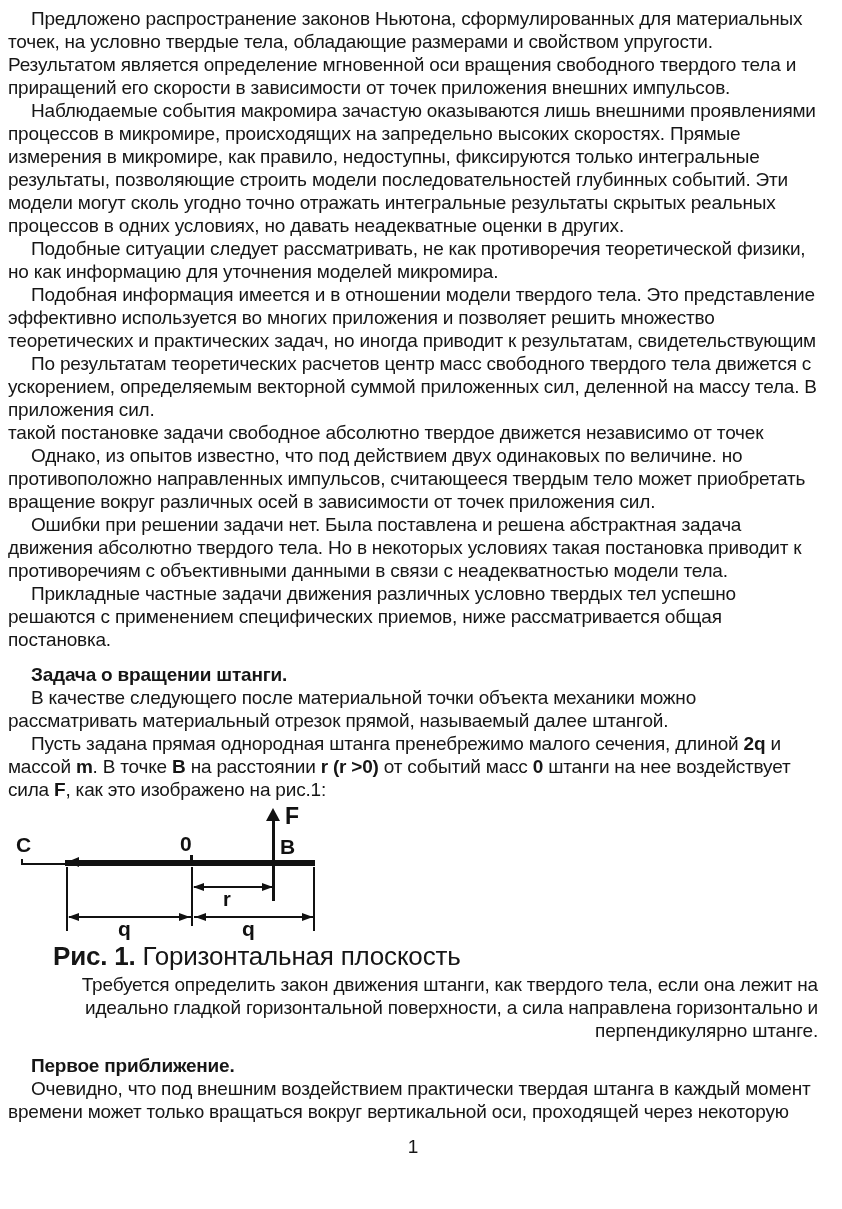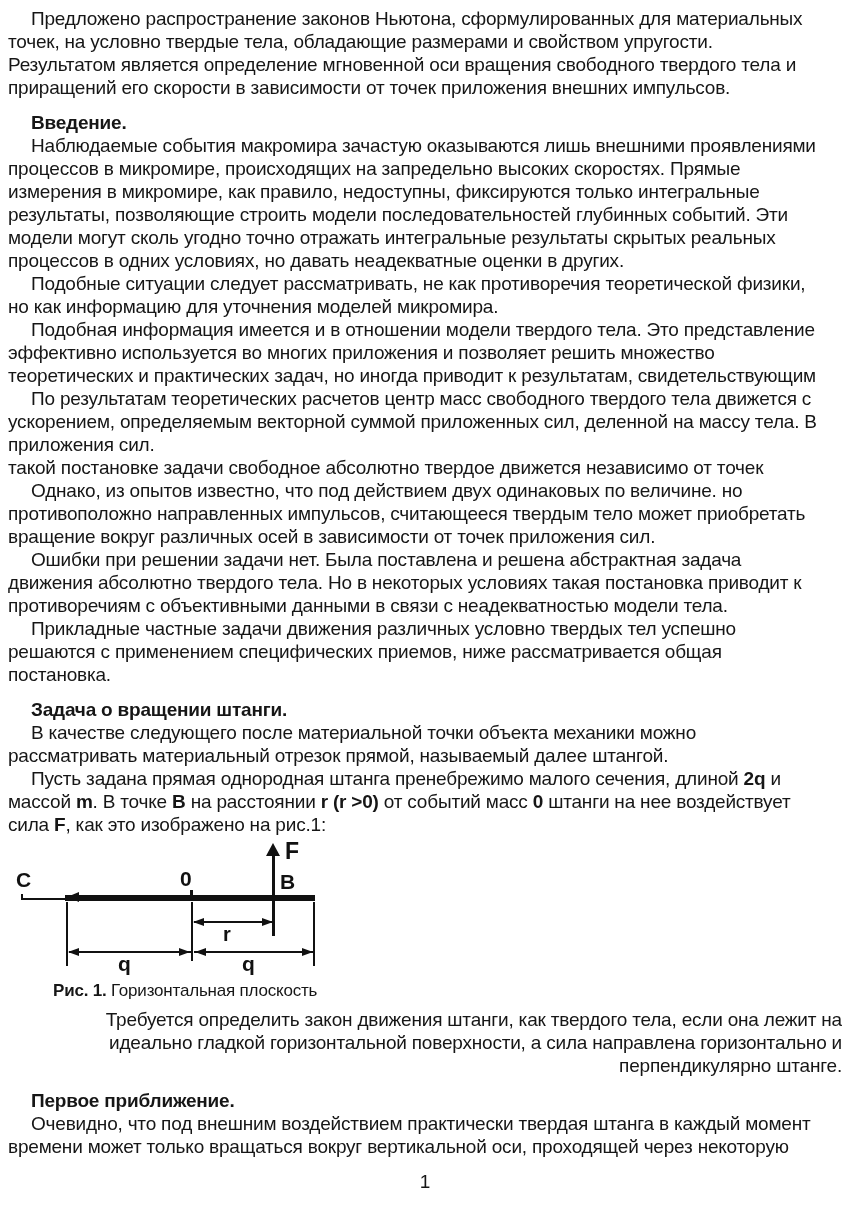--- a/index.html
+++ b/index.html
@@ -4,21 +4,21 @@
 <style>
   html, body {
     margin: 0; padding: 0;
     width: 842px; height: 1209px;
     background: #ffffff;
     overflow: hidden;
   }
   .page {
     box-sizing: border-box;
     width: 842px; height: 974px;
-    padding: 7px 0 0 8px;
+    padding: 7px 24px 0 8px;
     font-family: "Liberation Sans", sans-serif;
     font-size: 19px;
     line-height: 23px;
     letter-spacing: -0.2px;
     color: #161616;
   }
   .para { margin: 0; }
   .ln { white-space: nowrap; }
   .ind { padding-left: 23px; }
   .hd { font-weight: 700; margin-top: 12px; }
@@ -30,36 +30,35 @@
   .fig-line { background: #111; }
   .fig-label { font-weight: 700; font-size: 21px; line-height: 21px; letter-spacing: 0; color: #111; }
   .arr { width: 0; height: 0; }
   .arr-left  { border-top: 5px solid transparent; border-bottom: 5px solid transparent; border-right: 12px solid #111; }
   .arr-right { border-top: 5px solid transparent; border-bottom: 5px solid transparent; border-left: 12px solid #111; }
   .arr-up    { border-left: 7px solid transparent; border-right: 7px solid transparent; border-bottom: 13px solid #111; }
   .dim-arr { border-top-width: 4px; border-bottom-width: 4px; }
   .dim-arr.arr-left  { border-right-width: 11px; }
   .dim-arr.arr-right { border-left-width: 11px; }
 
-  .fig-caption { font-size: 17px; line-height: 24px; padding-left: 45px; letter-spacing: -0.2px; }
+  .fig-caption { font-size: 26px; line-height: 24px; padding-left: 45px; letter-spacing: -0.2px; }
   .page-num { text-align: center; margin-top: 12px; }
 </style>
 </head>
 <body>
 
 <div class="page">
 
   <div class="para">
     <div class="ln ind">Предложено распространение законов Ньютона, сформулированных для материальных</div>
     <div class="ln">точек, на условно твердые тела, обладающие размерами и свойством упругости.</div>
     <div class="ln">Результатом является определение мгновенной оси вращения свободного твердого тела и</div>
     <div class="ln">приращений его скорости в зависимости от точек приложения внешних импульсов.</div>
   </div>
 
-  <div class="ln ind hd">Введение.</div>
 
   <div class="para">
     <div class="ln ind">Наблюдаемые события макромира зачастую оказываются лишь внешними проявлениями</div>
     <div class="ln">процессов в микромире, происходящих на запредельно высоких скоростях. Прямые</div>
     <div class="ln">измерения в микромире, как правило, недоступны, фиксируются только интегральные</div>
     <div class="ln">результаты, позволяющие строить модели последовательностей глубинных событий. Эти</div>
     <div class="ln">модели могут сколь угодно точно отражать интегральные результаты скрытых реальных</div>
     <div class="ln">процессов в одних условиях, но давать неадекватные оценки в других.</div>
   </div>
 

